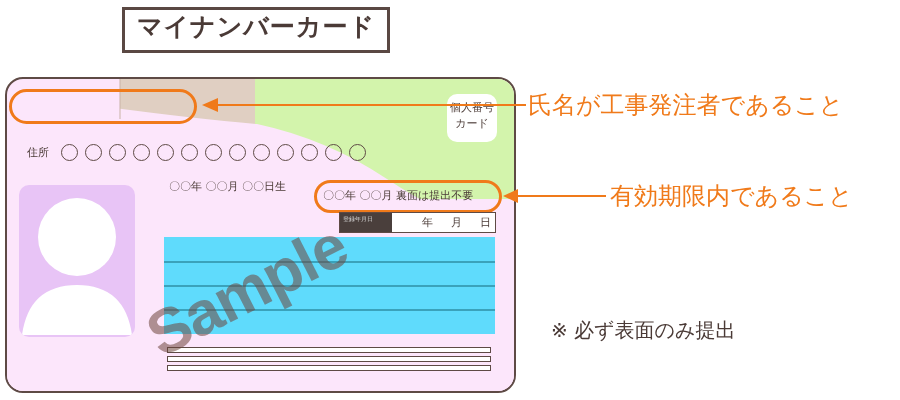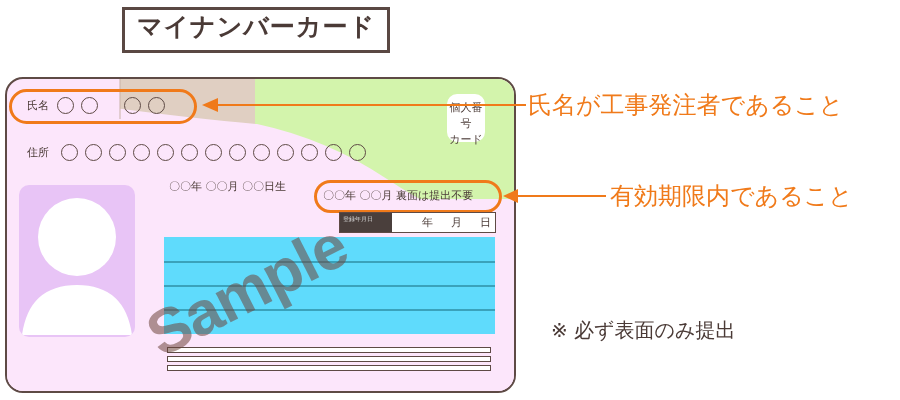--- a/index.html
+++ b/index.html
@@ -10,21 +10,21 @@
                display:flex; justify-content:center;
                font-size:25px; font-weight:bold; color:#4a3a36; letter-spacing:1px; }
   .card { left:5px; top:77px; width:507px; height:312px; border:2px solid #5e4a45;
           border-radius:18px; background:#fce6fb; overflow:hidden; }
   .card svg.bg { position:absolute; left:0; top:0; }
   .lbl { font-size:11px; color:#4a3a36; }
   .circ { display:inline-block; width:17px; height:17px; border:1.5px solid #5e4a45; border-radius:50%;
           box-sizing:border-box; margin-right:7px; vertical-align:middle; }
   .row { display:flex; align-items:center; }
   .oval { border:3.5px solid #f07a1a; border-radius:20px; box-sizing:border-box; }
-  .kojin { left:440px; top:15px; width:38px; height:48px; background:#fff; border-radius:10px;
+  .kojin { left:440px; top:15px; width:50px; height:48px; background:#fff; border-radius:10px;
            font-size:11px; color:#4a3a36; text-align:center; line-height:16px; padding-top:6px; box-sizing:border-box; }
   .photo { left:12px; top:106px; width:116px; height:152px; background:#e8c4f6; border-radius:10px; overflow:hidden; }
   .dates { font-size:11px; color:#4a3a36; white-space:nowrap; }
   .issue { left:332px; top:133px; width:157px; height:21px; border:1.5px solid #5e4a45; background:#fff; display:flex; box-sizing:border-box; }
   .issue .dark { width:52px; background:#4a3f3c; color:#ddd; font-size:6px; line-height:8px; padding:2px 3px; box-sizing:border-box; }
   .issue .ymd { flex:1; display:flex; justify-content:flex-end; align-items:center; font-size:11px; color:#4a3a36; gap:18px; padding-right:4px; }
   .blue { left:157px; top:158px; width:331px; height:97px; background:#5fdbfc; }
   .blue .ln { position:absolute; left:0; right:0; height:1.5px; background:#3aa2bb; }
   .bline { left:160px; width:322px; height:4px; border:1.5px solid #5e4a45; background:#fff; }
   .sample { left:128px; top:228px; font-size:62px; font-weight:bold; color:rgba(110,70,60,0.55);
@@ -41,27 +41,20 @@
 
 <div class="abs card">
   <svg class="bg" width="507" height="312">
     <rect x="113" y="0" width="135" height="60" fill="#e0cfc2"></rect>
     <rect x="248" y="0" width="259" height="120" fill="#d3f4ac"></rect>
     <path d="M100 28 Q190 40 250 45 Q320 60 380 100 Q440 140 507 160 L507 312 L0 312 L0 28 Z" fill="#fce6fb"></path>
     <line x1="113" y1="0" x2="113" y2="40" stroke="#c9b3a6" stroke-width="1"></line>
   </svg>
 
   <div class="abs oval" style="left:2px; top:10px; width:188px; height:35px;"></div>
-  <div class="abs row" style="left:20px; top:18px;">
-    <span class="lbl" style="margin-right:8px;">氏名</span>
-    <span class="circ"></span>
-    <span class="circ" style="margin-right:26px;"></span>
-    <span class="circ"></span>
-    <span class="circ"></span>
-  </div>
 
   <div class="abs kojin">
     <div>個人番号</div>
     <div>カード</div>
   </div>
 
   <div class="abs row" style="left:20px; top:65px;">
     <span class="lbl" style="margin-right:12px;">住所</span>
     <span class="circ"></span>
     <span class="circ"></span>

